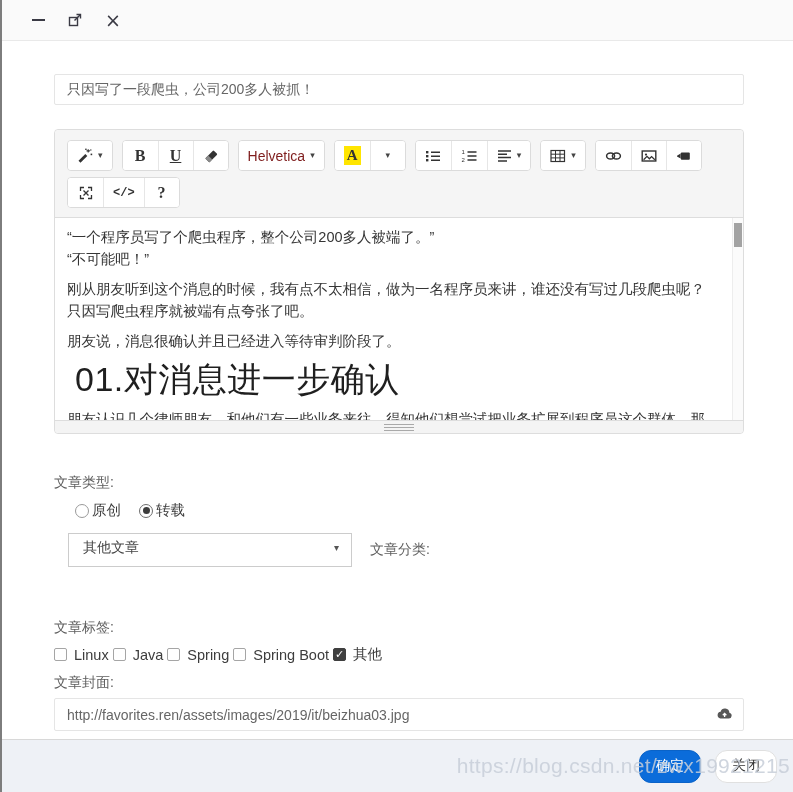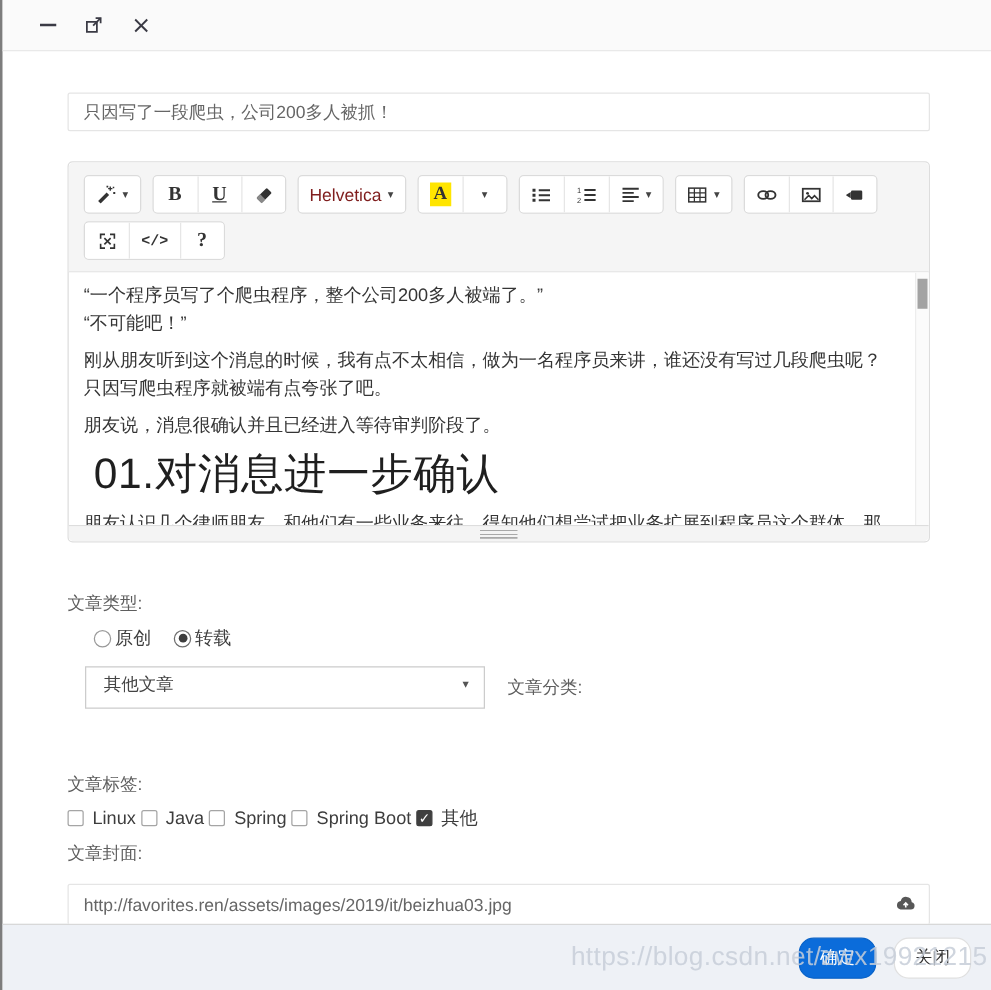--- a/index.html
+++ b/index.html
@@ -109,41 +109,41 @@
     background: #fff; display: inline-flex; align-items: center; justify-content: center;
     margin-right: 3px;
   }
   .radio-dot { width: 7px; height: 7px; border-radius: 50%; background: #3d3d3d; display: none; }
   .native-ctl:checked + .radio-box { border-color: #6e6e6e; }
   .native-ctl:checked + .radio-box .radio-dot { display: block; }
   .ctl-label { font-size: 14.5px; color: #3d3d3d; }
 
   .select-row { margin-top: 13px; padding-left: 14px; display: flex; align-items: center; }
   .select-box {
-    width: 320px; height: 34px; border: 1px solid #ccc; background: #fff;
+    width: 284px; height: 34px; border: 1px solid #ccc; background: #fff;
     display: flex; align-items: center; padding: 0 12px 4px 14px;
     font-size: 14px; color: #444; cursor: pointer; position: relative;
   }
   .select-box .caret { position: absolute; right: 12px; color: #555; font-size: 10px; }
   .select-side-label { margin-left: 18px; font-size: 14px; color: #5e5e5e; }
 
   .lbl-tags { margin-top: 52px; }
   .cb-row { margin-top: 8px; display: flex; align-items: center; }
   .cb-item { display: inline-flex; align-items: center; margin-right: 4px; cursor: pointer; }
   .cb-box {
     width: 13px; height: 13px; border: 1px solid #a5a5a5; border-radius: 2px;
     background: #fff; display: inline-flex; align-items: center; justify-content: center;
     margin-right: 7px;
   }
   .cb-tick { display: none; color: #fff; font-size: 11px; line-height: 1; font-family: "DejaVu Sans", sans-serif; }
   .native-ctl:checked + .cb-box { background: #3f3f3f; border-color: #3f3f3f; }
   .native-ctl:checked + .cb-box .cb-tick { display: block; }
 
   .lbl-cover { margin-top: 10px; }
-  .cover-row { margin-top: 15px; position: relative; }
+  .cover-row { margin-top: 6px; position: relative; }
   .cover-input { height: 33px; padding-right: 44px; }
   .upload-btn {
     position: absolute; right: 10px; top: 7px; background: none; border: none;
     cursor: pointer; line-height: 0; padding: 0;
   }
 
   
   .modal-footer {
     flex: 0 0 53px; background: #eef1f6; border-top: 1px solid #d8d8d8;
     display: flex; align-items: center; justify-content: flex-end;

